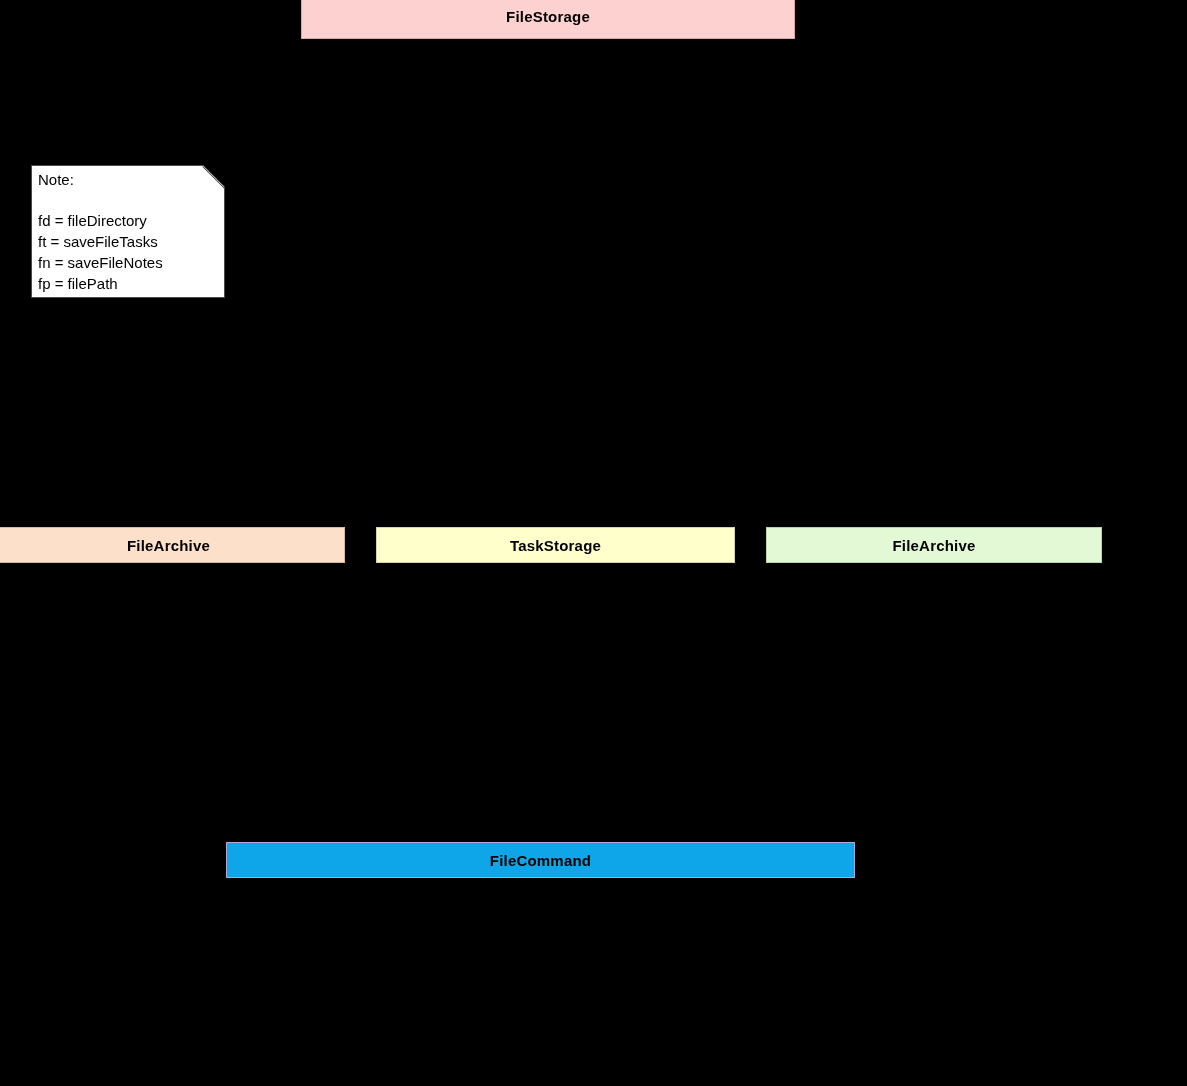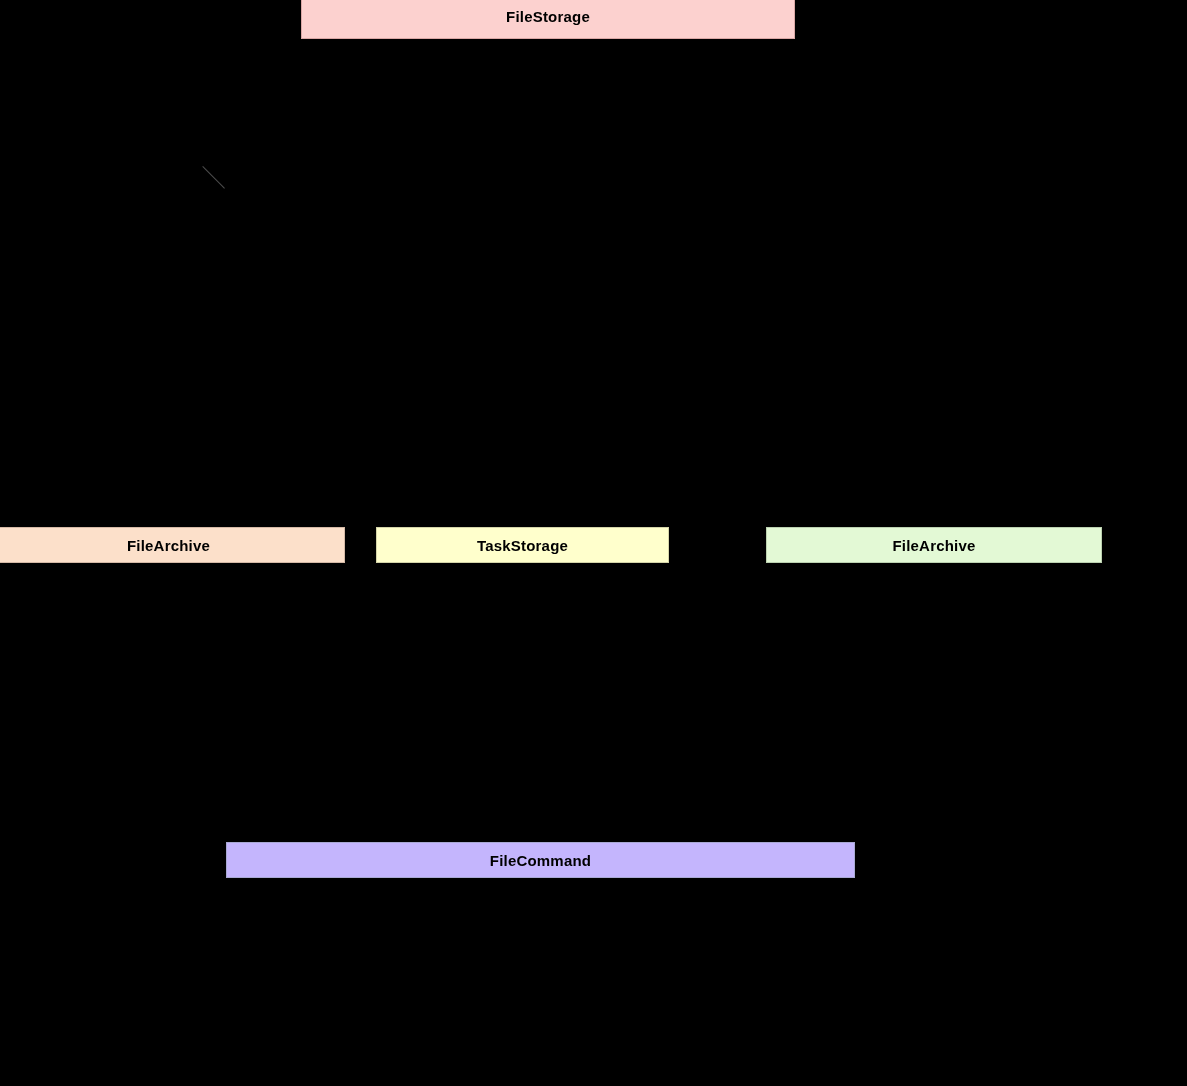--- a/index.html
+++ b/index.html
@@ -60,41 +60,41 @@
     top: 527px;
     width: 353px;
     height: 36px;
     background: #fce0ca;
     border-color: #d4b9a6;
   }
 
   #box-taskstorage {
     left: 376px;
     top: 527px;
-    width: 293px;
+    width: 359px;
     height: 36px;
     background: #ffffcc;
     border-color: #d4d4a8;
   }
 
   #box-filearchive {
     left: 766px;
     top: 527px;
     width: 336px;
     height: 36px;
     background: #e3f9d5;
     border-color: #bcd1b0;
   }
 
   #box-filecommand {
     left: 226px;
     top: 842px;
     width: 629px;
     height: 36px;
-    background: #c4b5fd;
+    background: #0ea5e9;
     border-color: #a9a9d4;
   }
 
   
   #note-box {
     position: absolute;
     left: 31px;
     top: 165px;
     width: 194px;
     height: 133px;
@@ -142,20 +142,30 @@
 </style>
 </head>
 <body>
 
 <div id="canvas">
 
   <div class="class-box" id="box-filestorage">
     <span class="class-title">FileStorage</span>
   </div>
 
+  <div id="note-box">
+    <div id="note-text">
+      <span class="note-heading">Note:</span>
+      <span class="note-spacer"></span>
+      <span class="note-line">fd = fileDirectory</span>
+      <span class="note-line">ft = saveFileTasks</span>
+      <span class="note-line">fn = saveFileNotes</span>
+      <span class="note-line">fp = filePath</span>
+    </div>
+  </div>
   <div id="note-fold" style="left:203px; top:165px; right:auto;">
     <div style="position:absolute;left:0;top:0;width:22px;height:22px;"></div>
   </div>
   <div style="position:absolute;left:203px;top:166px;width:31px;height:1px;background:#4d4d4d;transform-origin:left top;transform:rotate(45deg);"></div>
 
   <div class="class-box" id="box-notestorage">
     <span class="class-title">FileArchive</span>
   </div>
 
   <div class="class-box" id="box-taskstorage">

